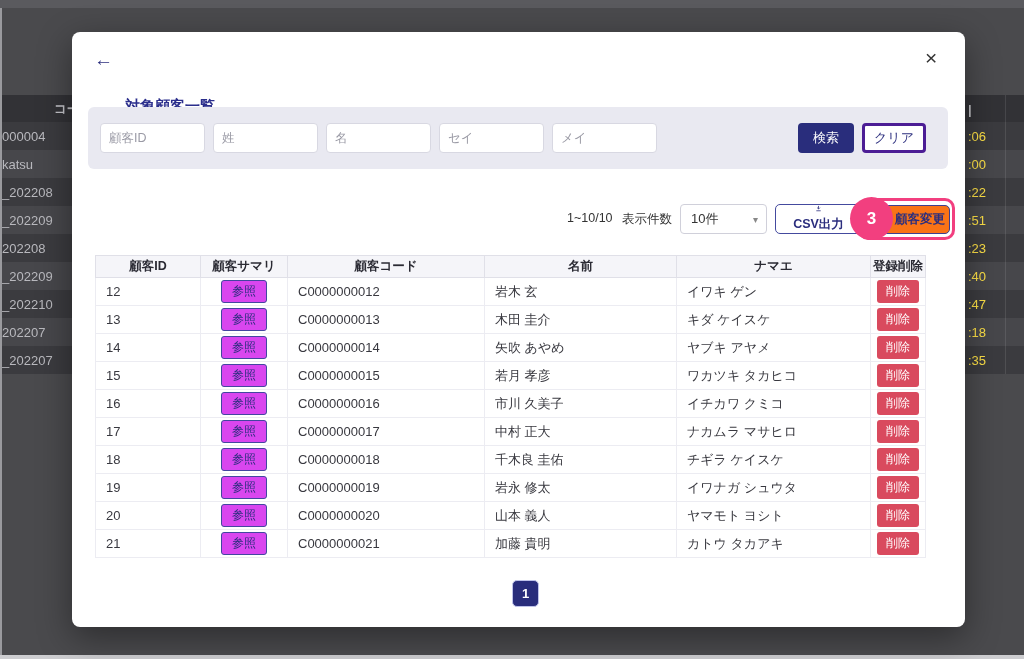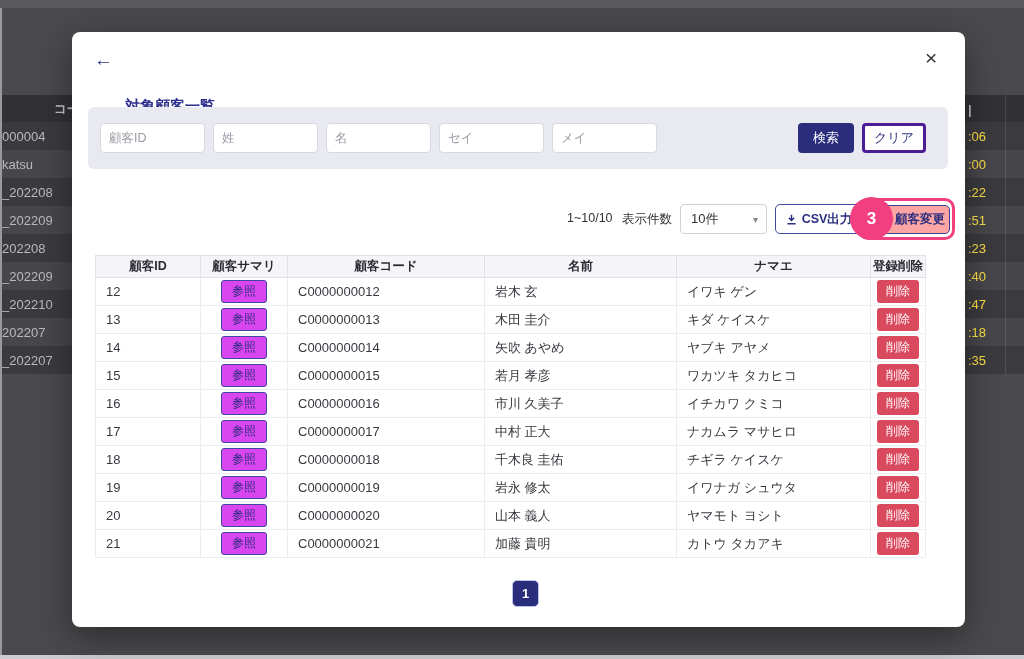--- a/index.html
+++ b/index.html
@@ -54,23 +54,23 @@
   .range-text { position:absolute; left:495px; top:179px; font-size:12.5px; color:#333; }
   .count-label { position:absolute; left:550px; top:179px; font-size:12.5px; color:#333; font-weight:500; }
   .page-size-select { position:absolute; left:608px; top:172px; width:87px; height:30px;
     background:#fff; border:1px solid #d0d0da; border-radius:4px; cursor:pointer;
     display:flex; align-items:center; padding:0 8px 0 10px; }
   .page-size-value { font-size:13px; color:#333; flex:1; }
   .caret { font-size:10px; color:#888; }
   .btn-csv { position:absolute; left:703px; top:172px; width:87px; height:30px;
     background:#fff; border:1.5px solid #444a9e; border-radius:5px; cursor:pointer;
     display:flex; align-items:center; justify-content:center; gap:4px; overflow:hidden;
-    font-family:"Liberation Sans","DejaVu Sans",sans-serif; }
+    font-family:"Liberation Sans","DejaVu Sans",sans-serif;flex-direction:column; }
   .btn-change { position:absolute; left:801px; top:173px; width:77px; height:29px;
-    background:#fca5a5; border:1.5px solid #3c3f8f; border-radius:5px; cursor:pointer;
+    background:#f97316; border:1.5px solid #3c3f8f; border-radius:5px; cursor:pointer;
     display:flex; align-items:center; justify-content:center; gap:4px;
     font-family:Liberation Mono, monospace; }
   .btn-csv span, .btn-change span { font-size:12.5px; font-weight:600; color:#2b2e7e; white-space:nowrap; }
 
   
   .hl-box { position:absolute; left:786px; top:166px; width:97px; height:42px;
     border:3px solid #f23f7f; border-radius:10px; pointer-events:none; z-index:5; }
   .hl-circle { position:absolute; left:778px; top:165px; width:43px; height:43px;
     border-radius:50%; background:#f23f7f; color:#fff; font-size:17px; font-weight:700;
     display:flex; align-items:center; justify-content:center; z-index:6; pointer-events:none; }

